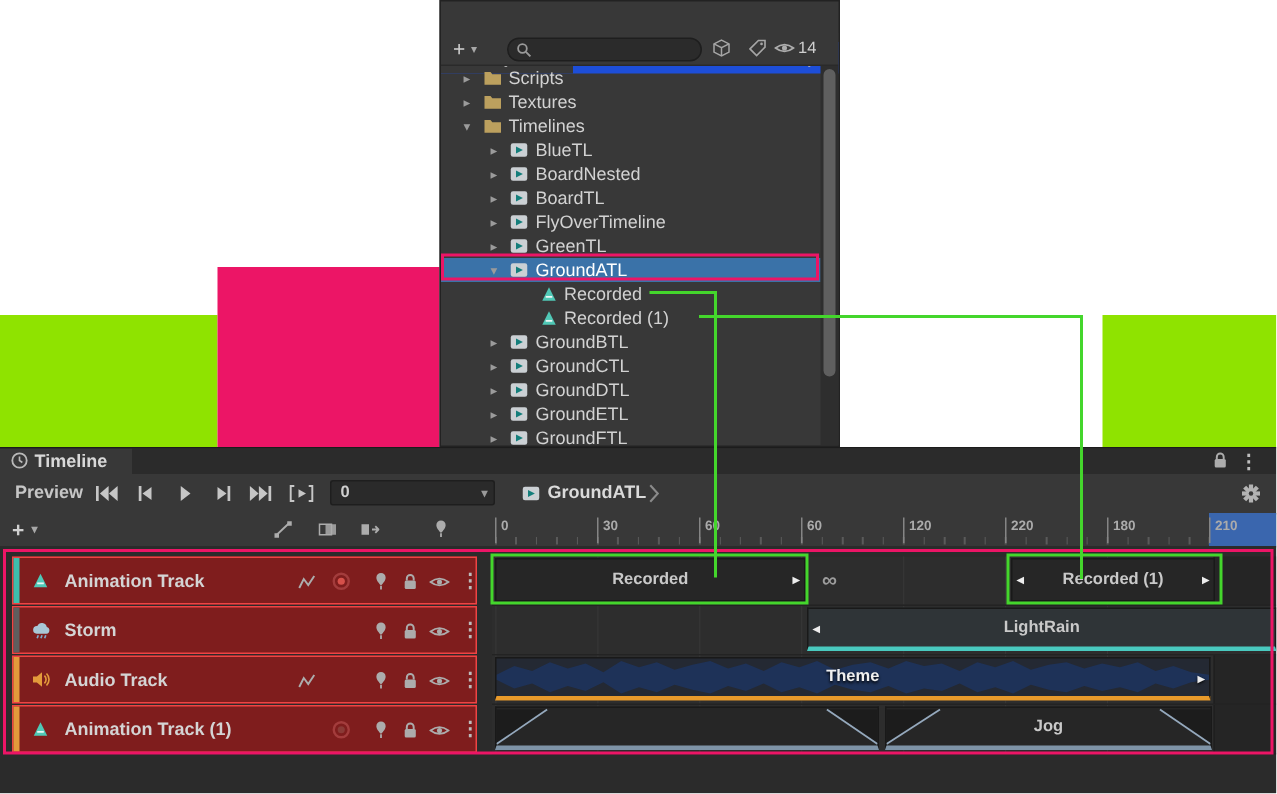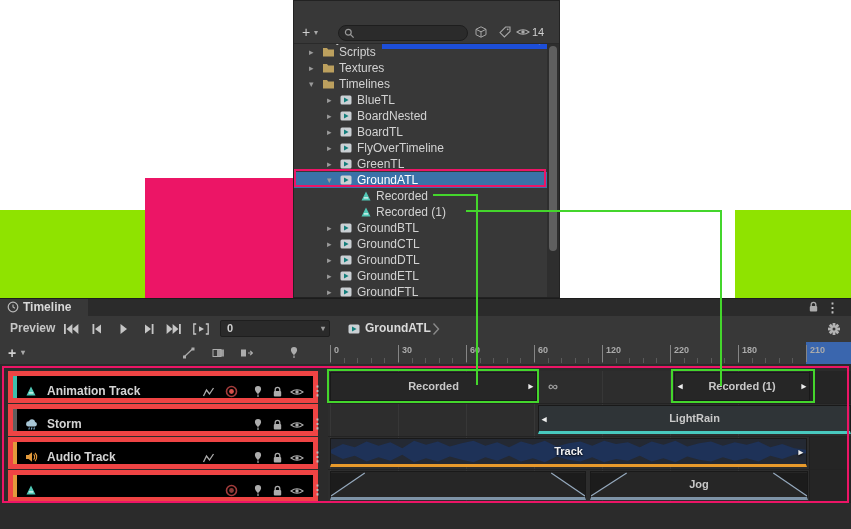--- a/index.html
+++ b/index.html
@@ -71,21 +71,21 @@
   .addcaret{position:absolute;left:21px;top:0;line-height:22px;font-size:8px;color:#A8A8A8;}
   .em-ic{position:absolute;top:5px;}
 
   .ruler{position:absolute;left:328px;top:0;right:0;height:22px;}
   .minorticks{position:absolute;left:0;right:0;bottom:1px;height:5px;
       background-image:repeating-linear-gradient(to right,#5A5A5A 0 1px,transparent 1px 13.6px);background-position-x:2px;}
   .rlabel{position:absolute;top:3px;height:17px;border-left:1px solid #858585;padding-left:3px;font-size:9px;color:#ABABAB;z-index:3;}
   .endcap{position:absolute;right:0;top:0;width:45px;height:22px;background:#3A66AE;z-index:2;}
 
   .tracks-area{position:absolute;left:0;top:65px;right:0;bottom:0;background:#2B2B2B;}
-  .thead{position:absolute;left:8px;width:310px;height:32px;background:#000000;border:5px solid #ef4444;box-sizing:border-box;}
+  .thead{position:absolute;left:8px;width:310px;height:32px;background:#7f1d1d;border:1px solid #ef4444;box-sizing:border-box;}
   .stripe{position:absolute;left:0;top:0;bottom:0;width:4px;background:#666;}
   .ticon{position:absolute;left:12px;top:9px;}
   .tname{position:absolute;left:34px;top:0;line-height:30px;font-size:12px;color:#D4D4D4;white-space:nowrap;}
   .hico{position:absolute;width:14px;height:14px;}
   .kebab2{position:absolute;left:298px;top:0;line-height:30px;font-size:13px;color:#BDBDBD;}
 
   .trow{position:absolute;left:328px;right:0;height:32px;background-color:#2D2D2D;border-bottom:1px solid #232323;
         background-image:repeating-linear-gradient(to right,transparent 0 67px,#373737 67px 68px);background-position-x:-65px;}
   .oor{position:absolute;right:0;top:0;bottom:0;width:41px;background:rgba(0,0,0,.16);border-left:1px solid #1F1F1F;}
 
@@ -583,20 +583,21 @@
       </div>
 
       <div class="thead" style="top:106px">
         <span class="stripe" style="background: rgb(227, 154, 59);"></span>
         <span class="ticon">
             <svg width="12" height="12" viewBox="0 0 12 12">
               <polygon points="1.5,10.5 6,1.5 10.5,10.5" fill="#50C8B6"></polygon>
               <rect x="3.8" y="7.3" width="4.4" height="1.2" fill="#EAF8F5"></rect>
             </svg>
           </span>
+        <span class="tname">Animation Track (1)</span>
         <span class="hico" style="left:212px;top:9px">
             <svg width="13" height="13" viewBox="0 0 13 13">
               <circle cx="6.5" cy="6.5" r="5" fill="none" stroke="#A33C3C" stroke-width="1.6"></circle>
               <circle cx="6.5" cy="6.5" r="2.4" fill="#8A3A36"></circle>
             </svg>
           </span>
         <span class="hico" style="left:239px;top:9px">
             <svg width="12" height="13" viewBox="0 0 12 13">
               <path d="M6 1a3.1 3.1 0 0 1 3.1 3.1C9.1 6.4 6 9.2 6 9.2S2.9 6.4 2.9 4.1A3.1 3.1 0 0 1 6 1Z" fill="#ACACAC"></path>
               <line x1="6" y1="9.5" x2="6" y2="12" stroke="#ACACAC" stroke-width="1.2"></line>
@@ -637,21 +638,21 @@
           <span class="edge l">◂</span>
         </div>
       </div>
 
       <div class="trow" style="top:73px">
         <div class="oor"></div>
         <div class="clip theme">
           <svg class="fillsvg" viewBox="0 0 480 30" preserveAspectRatio="none">
             <polygon fill="#1E3258" points="0,13 12,6 24,10 36,3 48,8 60,4 72,11 84,2 96,7 108,3 120,9 132,5 144,2 156,8 168,4 180,10 192,3 204,7 216,2 228,9 240,5 252,3 264,8 276,2 288,6 300,4 312,10 324,3 336,7 348,2 360,9 372,5 384,3 396,8 408,4 420,7 432,3 444,10 456,6 468,11 480,13 480,17 468,19 456,24 444,20 432,27 420,23 408,26 396,22 384,27 372,25 360,21 348,28 336,23 324,27 312,20 300,26 288,24 276,28 264,22 252,27 240,25 228,21 216,28 204,23 192,27 180,20 168,26 156,22 144,28 132,25 120,21 108,27 96,23 84,28 72,19 60,26 48,22 36,27 24,20 12,24 0,17"></polygon>
           </svg>
-          <span class="lbl">Track</span>
+          <span class="lbl">Theme</span>
           <span class="edge r">▸</span>
         </div>
       </div>
 
       <div class="trow" style="top:106px">
         <div class="oor"></div>
         <div class="clip wkjog">
           <svg class="fillsvg" viewBox="0 0 256 26" preserveAspectRatio="none">
             <polygon points="0,25 0,1 34,1" fill="#1A1A1A" opacity=".8"></polygon>
             <polygon points="222,1 256,1 256,25" fill="#1A1A1A" opacity=".8"></polygon>

